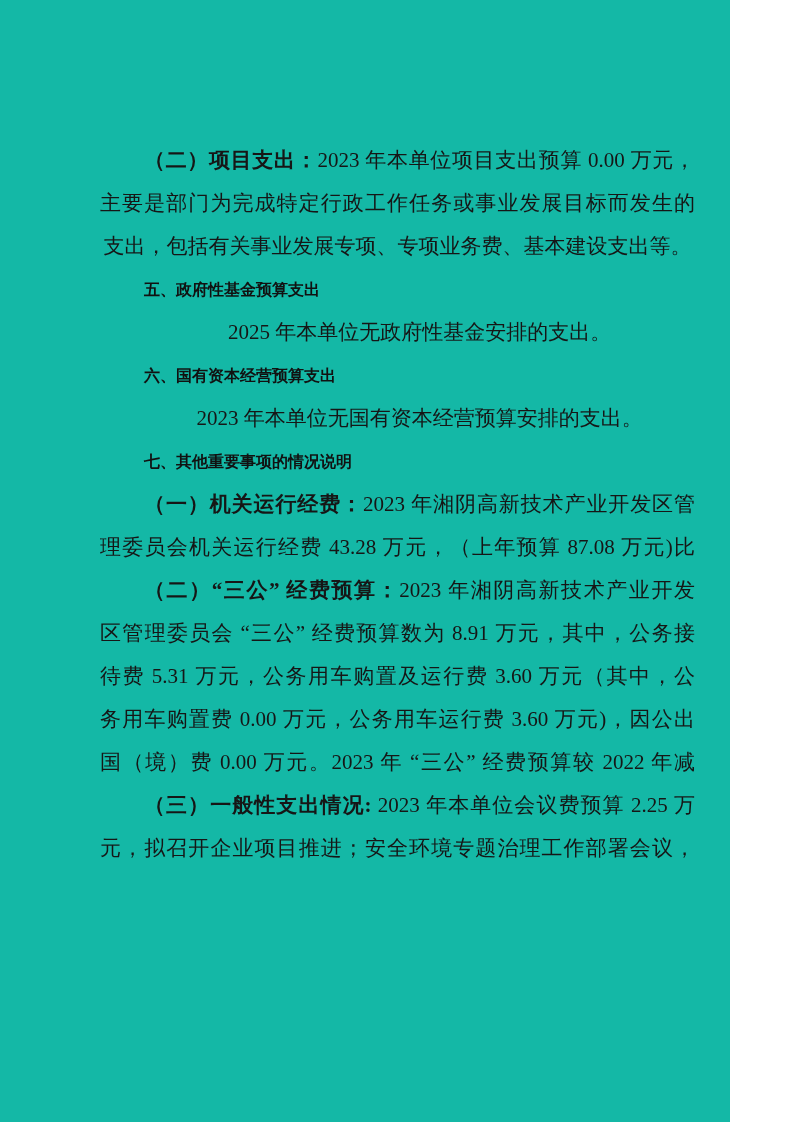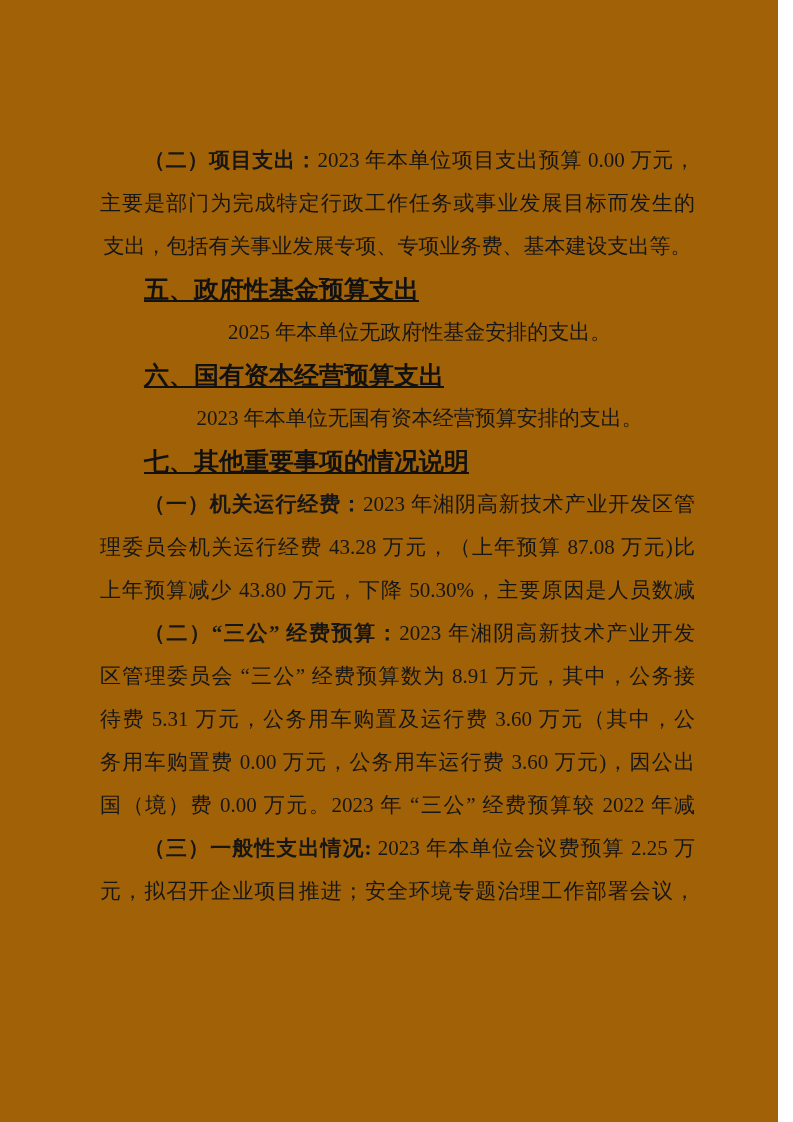--- a/index.html
+++ b/index.html
@@ -4,23 +4,22 @@
 <style>
   html, body {
     margin: 0;
     padding: 0;
     background: #ffffff;
   }
   .page {
     position: relative;
     width: 730px;
     height: 1122px;
-    background: #a16207;
+    background: #14b8a6;
     overflow: hidden;
-    padding-left: 48px;
   }
   .content {
     position: absolute;
     left: 100px;
     top: 139px;
     width: 595px;
     color: #161616;
     font-family: "Liberation Serif", "DejaVu Serif", serif;
     font-size: 21px;
   }
@@ -41,23 +40,22 @@
   }
   .lead {
     font-weight: 700;
   }
   .heading {
     height: 43px;
     line-height: 43px;
     text-indent: 44px;
     font-family: "Liberation Sans", "DejaVu Sans", sans-serif;
     font-weight: 700;
-    font-size: 25px;
+    font-size: 16px;
     color: #111111;
-    text-decoration: underline;
   }
 </style>
 </head>
 <body>
 
 <div class="page">
   <div class="content">
 
     <div>
       <div class="line fill indent"><span class="lead">（二）项目支出：</span><span>2023 年本单位项目支出预算 0.00 万元，</span></div>
@@ -75,21 +73,20 @@
 
     <div>
       <div class="line indent">2023 年本单位无国有资本经营预算安排的支出。</div>
     </div>
 
     <div class="heading">七、其他重要事项的情况说明</div>
 
     <div>
       <div class="line fill indent"><span class="lead">（一）机关运行经费：</span><span>2023 年湘阴高新技术产业开发区管</span></div>
       <div class="line fill">理委员会机关运行经费 43.28 万元，（上年预算 87.08 万元)比</div>
-      <div class="line fill">上年预算减少 43.80 万元，下降 50.30%，主要原因是人员数减</div>
     </div>
 
     <div>
       <div class="line fill indent"><span class="lead">（二）“三公” 经费预算：</span><span>2023 年湘阴高新技术产业开发</span></div>
       <div class="line fill">区管理委员会 “三公” 经费预算数为 8.91 万元，其中，公务接</div>
       <div class="line fill">待费 5.31 万元，公务用车购置及运行费 3.60 万元（其中，公</div>
       <div class="line fill">务用车购置费 0.00 万元，公务用车运行费 3.60 万元)，因公出</div>
       <div class="line fill">国（境）费 0.00 万元。2023 年 “三公” 经费预算较 2022 年减</div>
     </div>
 

